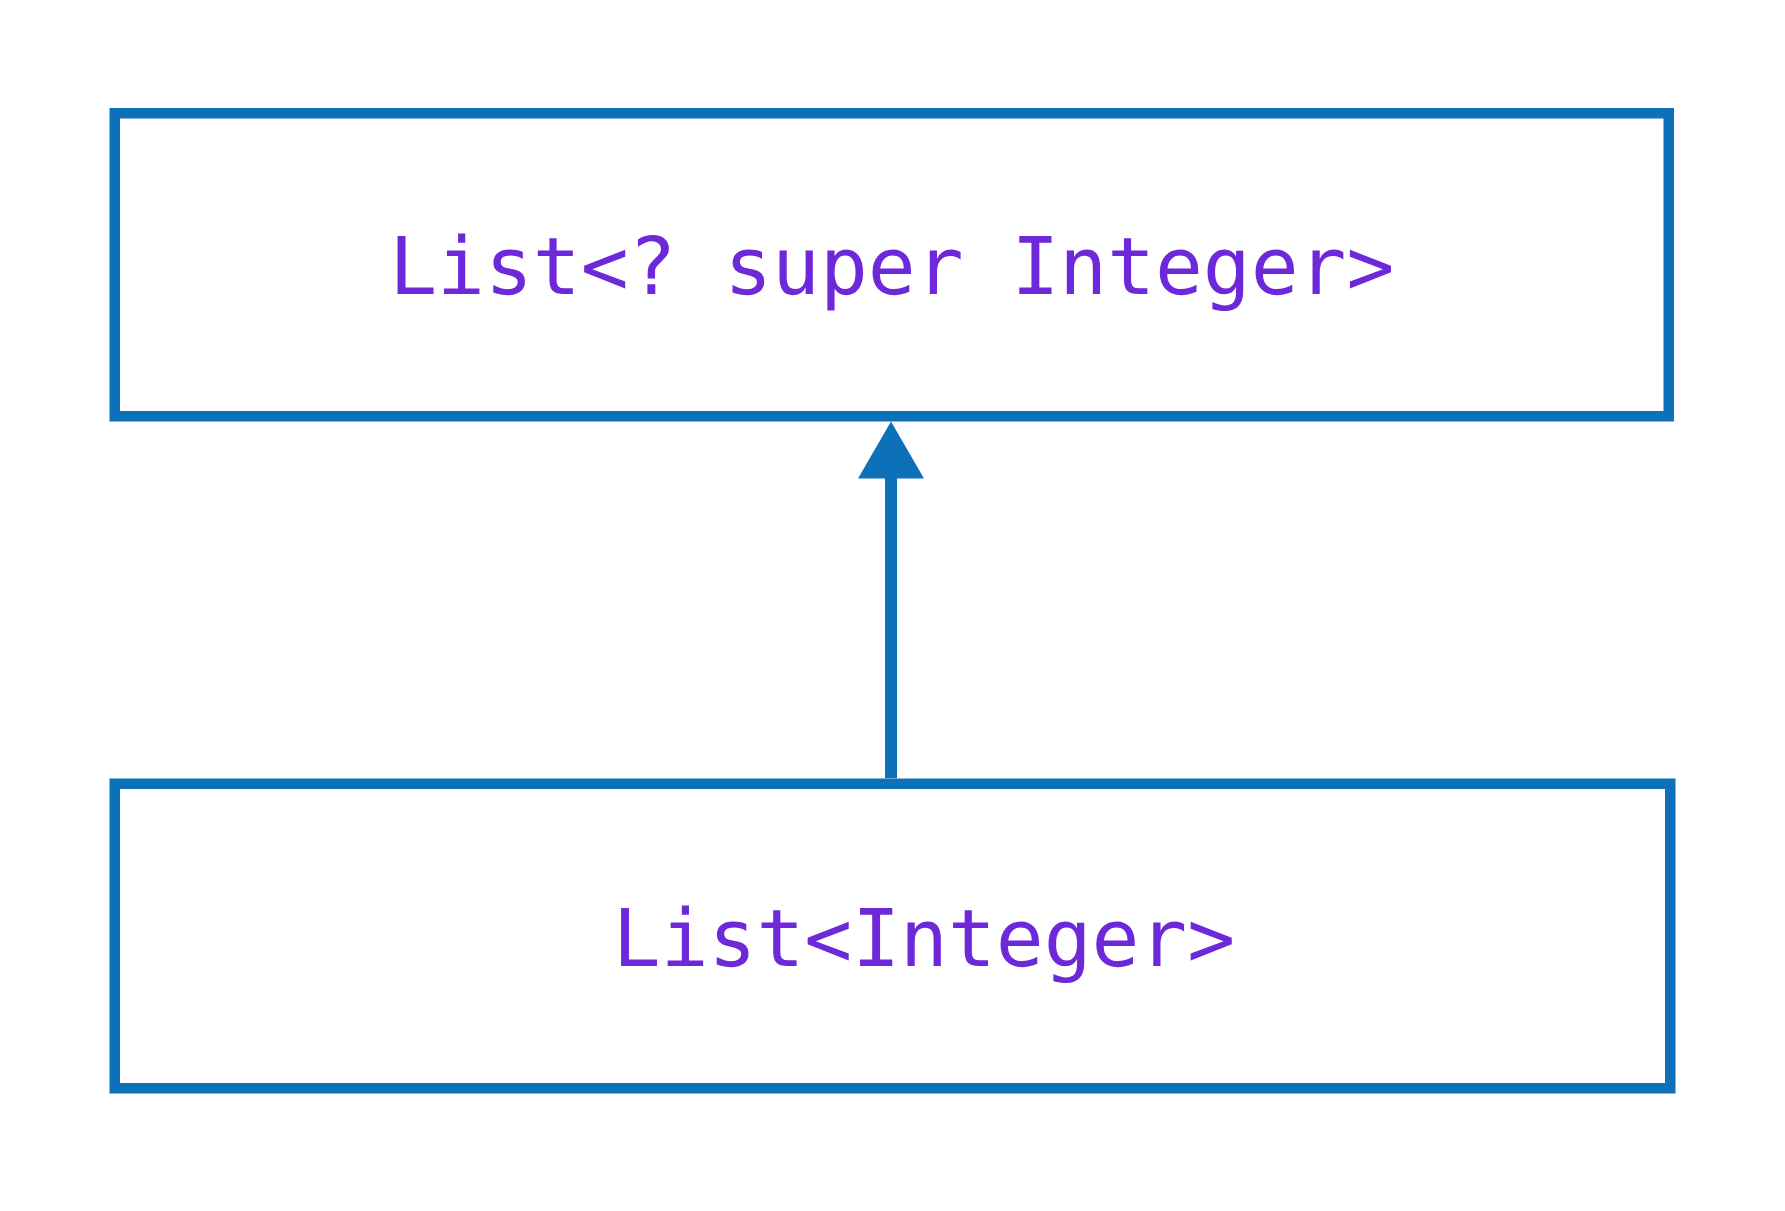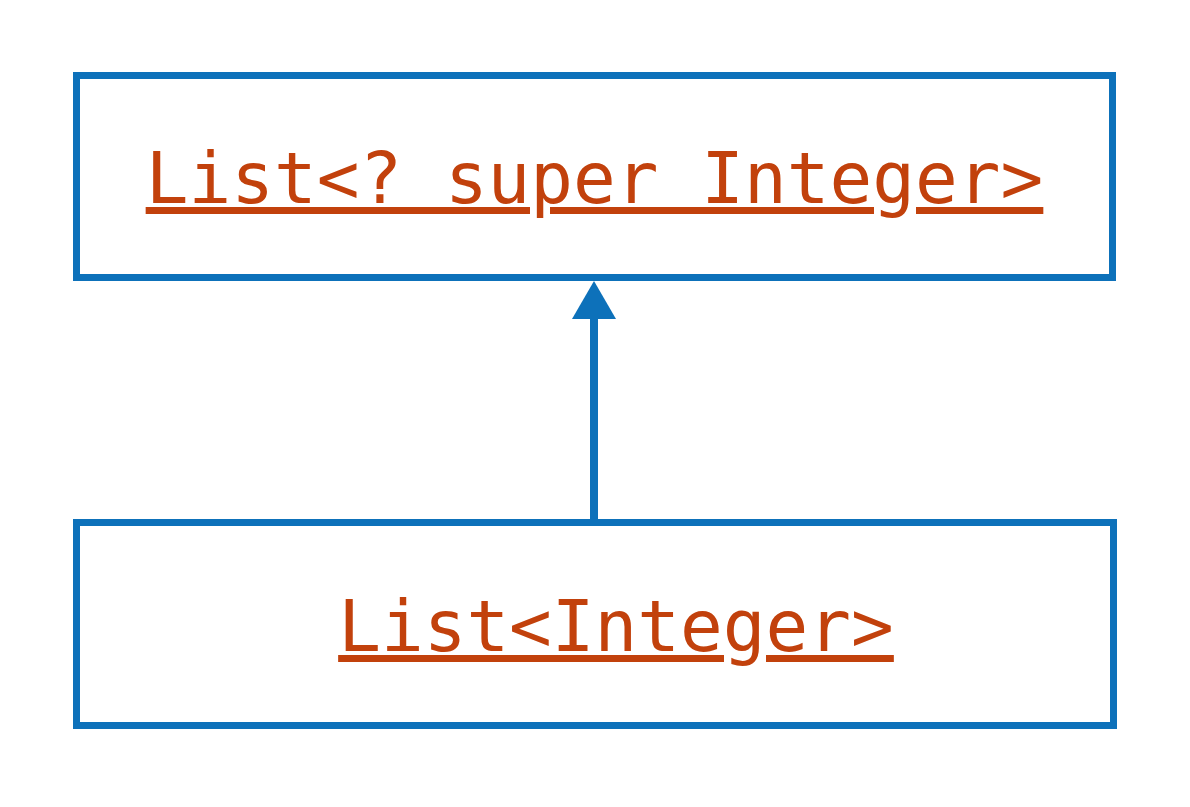--- a/index.html
+++ b/index.html
@@ -33,27 +33,26 @@
     height: 209px;
   }
   .node-bottom {
     left: 73px;
     top: 519px;
     width: 1044px;
     height: 210px;
     padding-left: 42px;
   }
   .node-label {
-    font-size: 71px;
-    color: #c2410c;
+    font-size: 53px;
+    color: #6d28d9;
     white-space: nowrap;
     letter-spacing: 0;
     line-height: 1;
     padding-top: 4px;
-    text-decoration: underline;
   }
   .edge-layer {
     position: absolute;
     left: 0;
     top: 0;
     width: 1190px;
     height: 807px;
     pointer-events: none;
   }
 </style>

